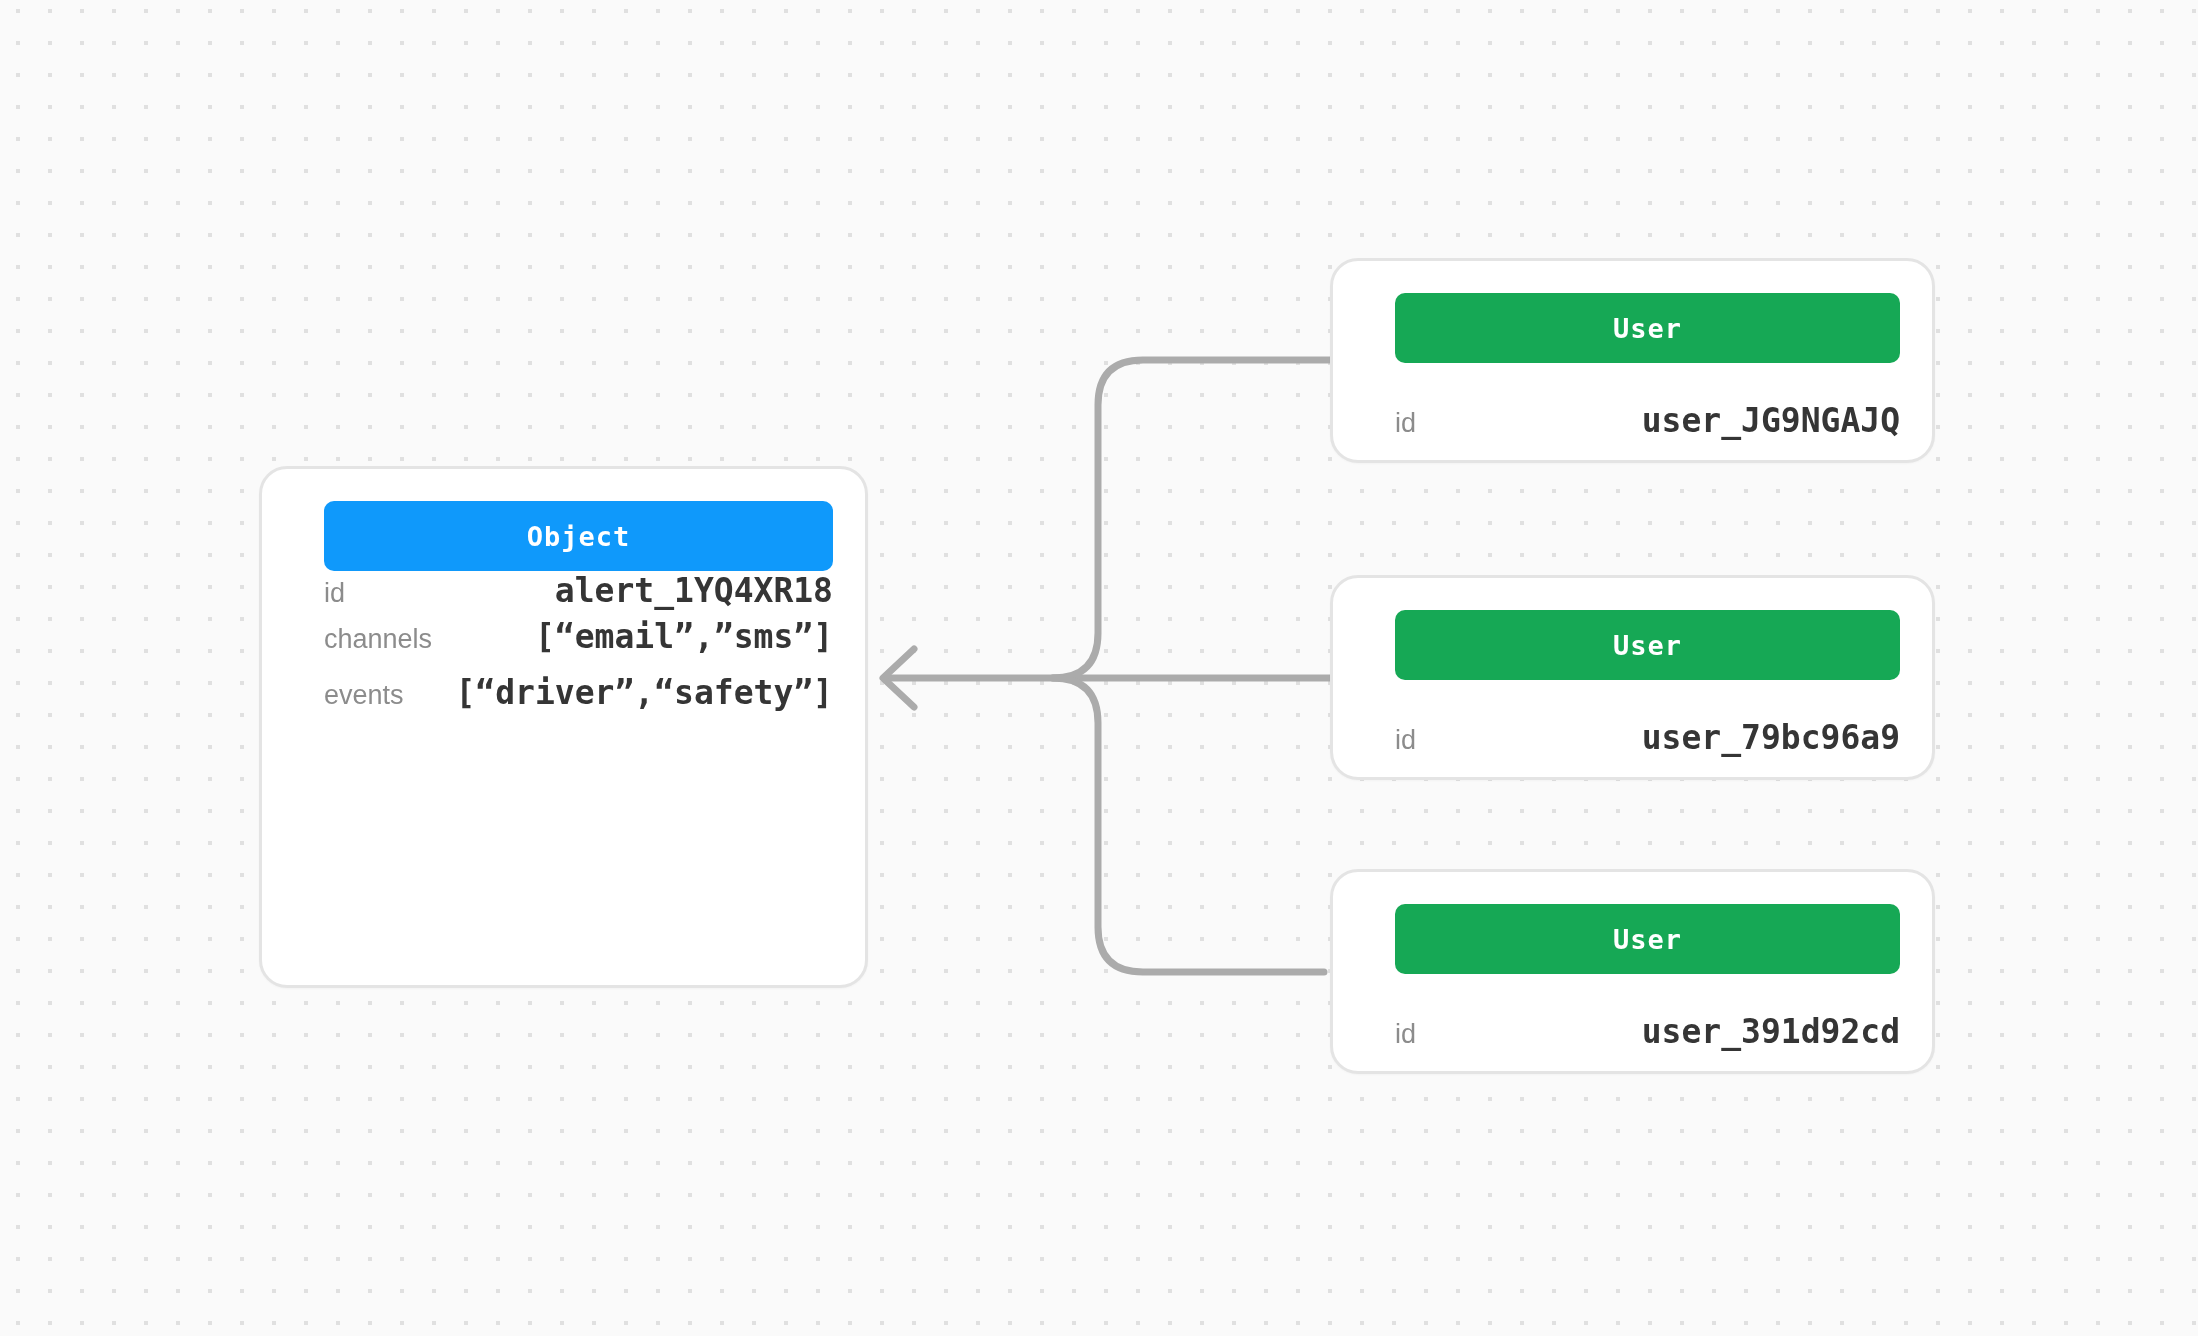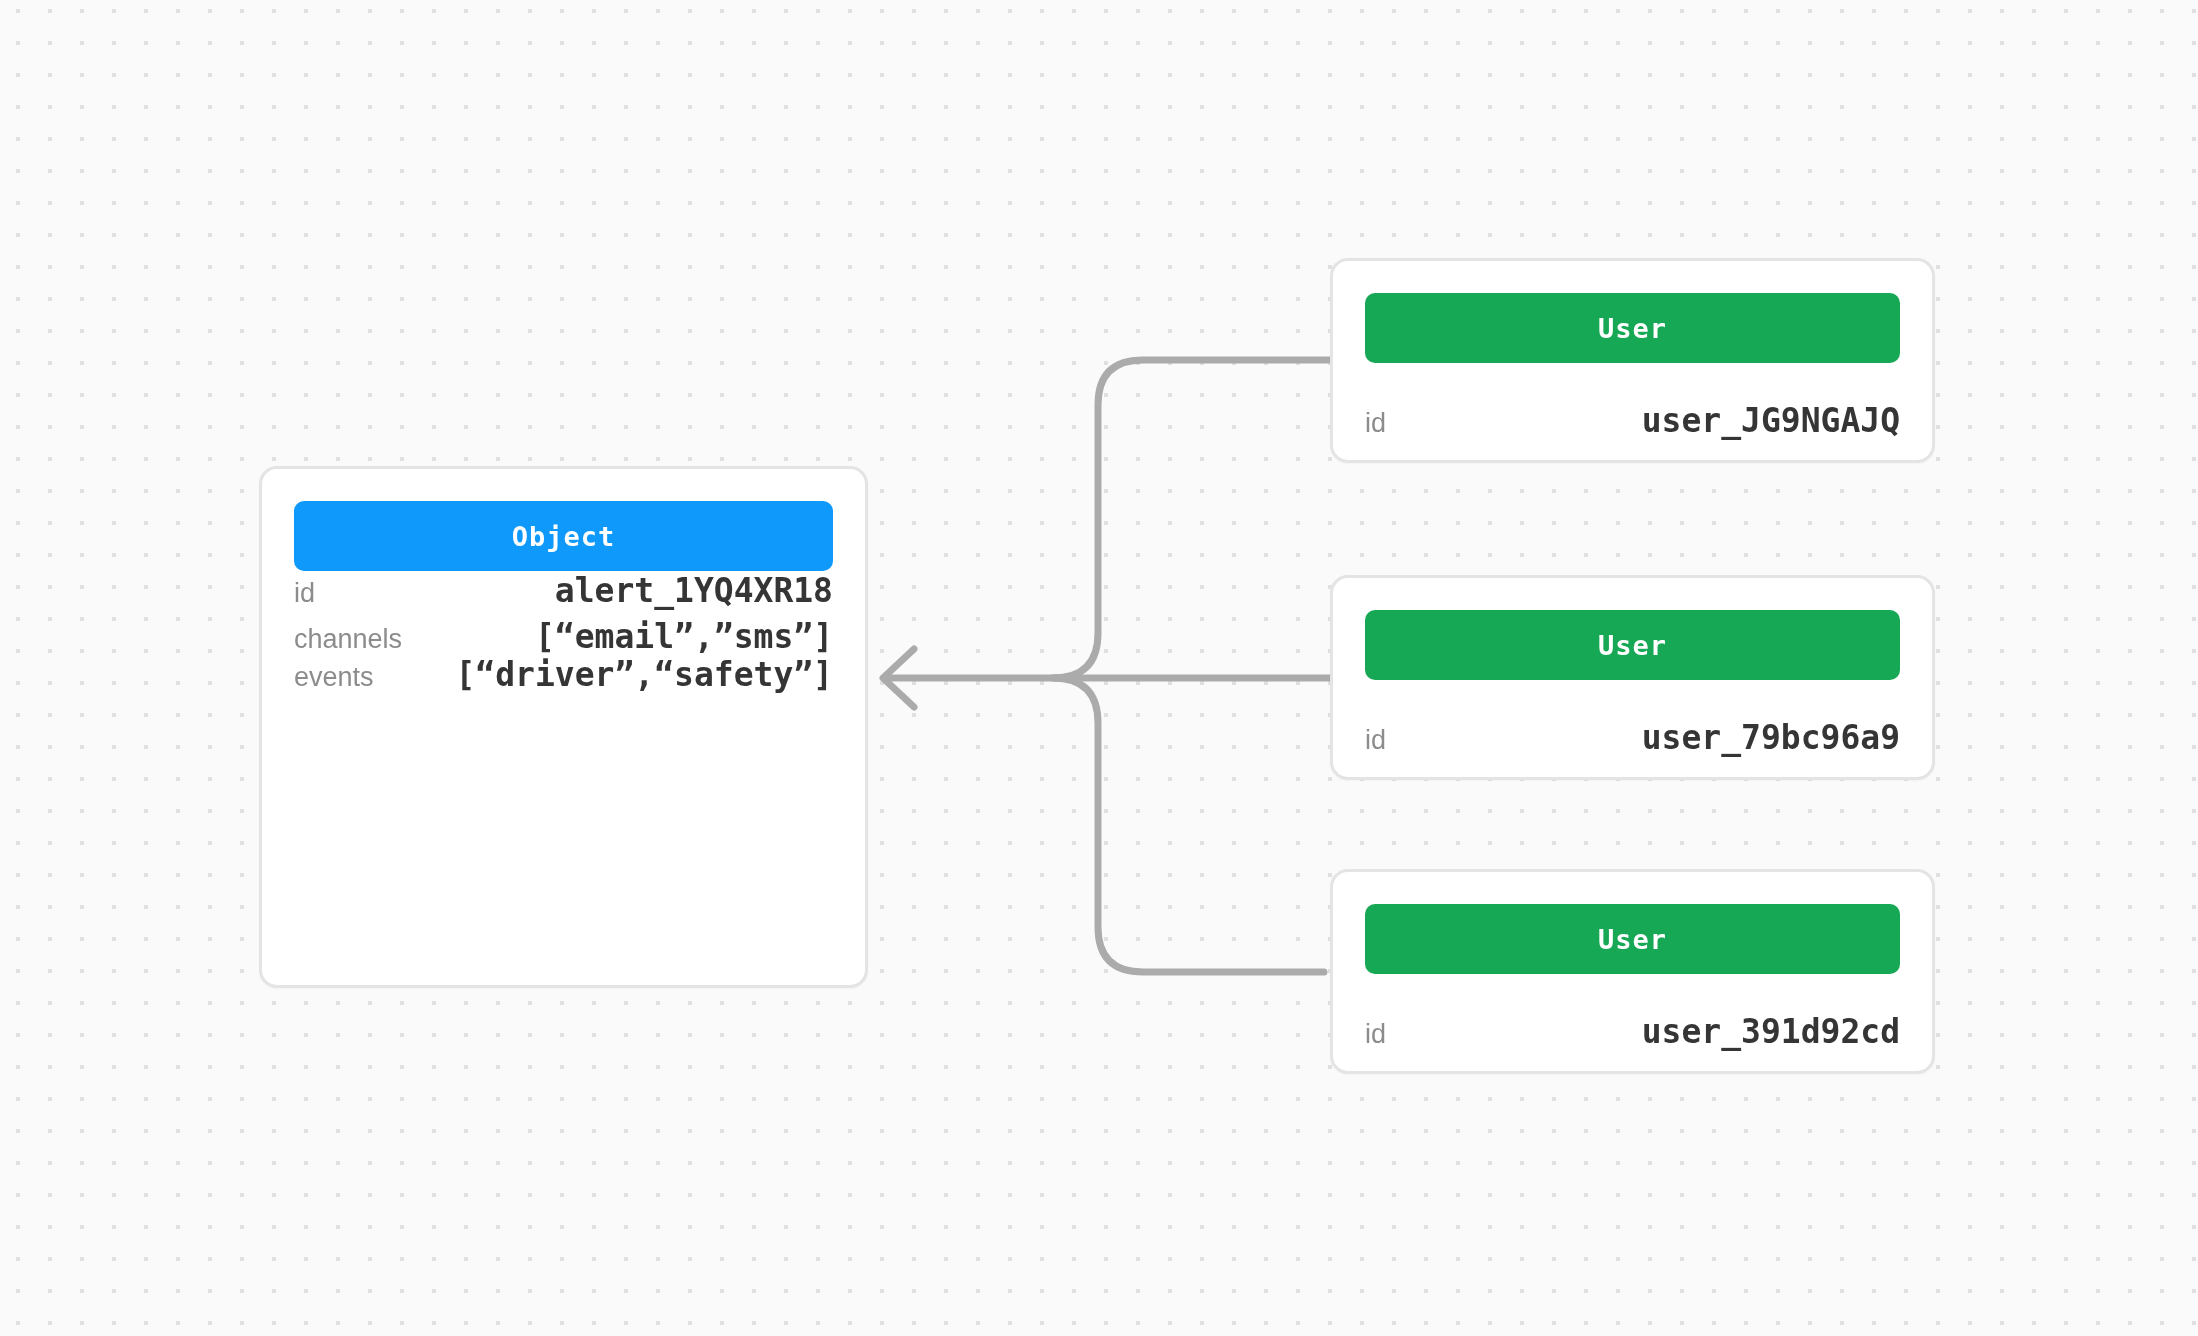--- a/index.html
+++ b/index.html
@@ -40,22 +40,23 @@
     stroke: var(--connector-color);
     stroke-width: 7;
     stroke-linecap: round;
     stroke-linejoin: round;
   }
   .card {
     position: absolute;
     z-index: 2;
     background: #ffffff;
     border: 3px solid var(--card-border);
-    border-radius: 18px;
+    border-radius: 28px;
     box-shadow: 0 1px 2px rgba(0,0,0,0.03);
+    padding-left: 30px;
   }
   .object-card { left: 259px; top: 466px; width: 609px; height: 522px; }
   .user-card   { left: 1330px; width: 605px; height: 205px; }
   .user-card-1 { top: 258px; }
   .user-card-2 { top: 575px; }
   .user-card-3 { top: 869px; }
   .card-header {
     margin: 32px 32px 0 32px;
     height: 70px;
     border-radius: 10px;
@@ -84,21 +85,21 @@
   }
   .field-value {
     color: var(--value-color);
     font-family: "DejaVu Sans Mono", "Liberation Mono", monospace;
     font-size: 33px;
     font-weight: 600;
     white-space: pre;
   }
   .object-card .row-collection { margin-top: 47px; margin-bottom: 37px; }
   .object-card .row-id       { margin-bottom: 12px; }
-  .object-card .row-channels { margin-bottom: 4px; }
+  .object-card .row-channels { margin-bottom: 22px; }
   .user-card .row-id { margin-top: 38px; }
 </style>
 </head>
 <body>
 
 <div class="canvas">
 
   <svg class="connectors" viewBox="0 0 2198 1336" xmlns="http://www.w3.org/2000/svg">
     <path d="M 1332 360 H 1143 Q 1098 360 1098 405 V 633 Q 1098 678 1053 678"></path>
     <path d="M 1332 678 H 884"></path>

